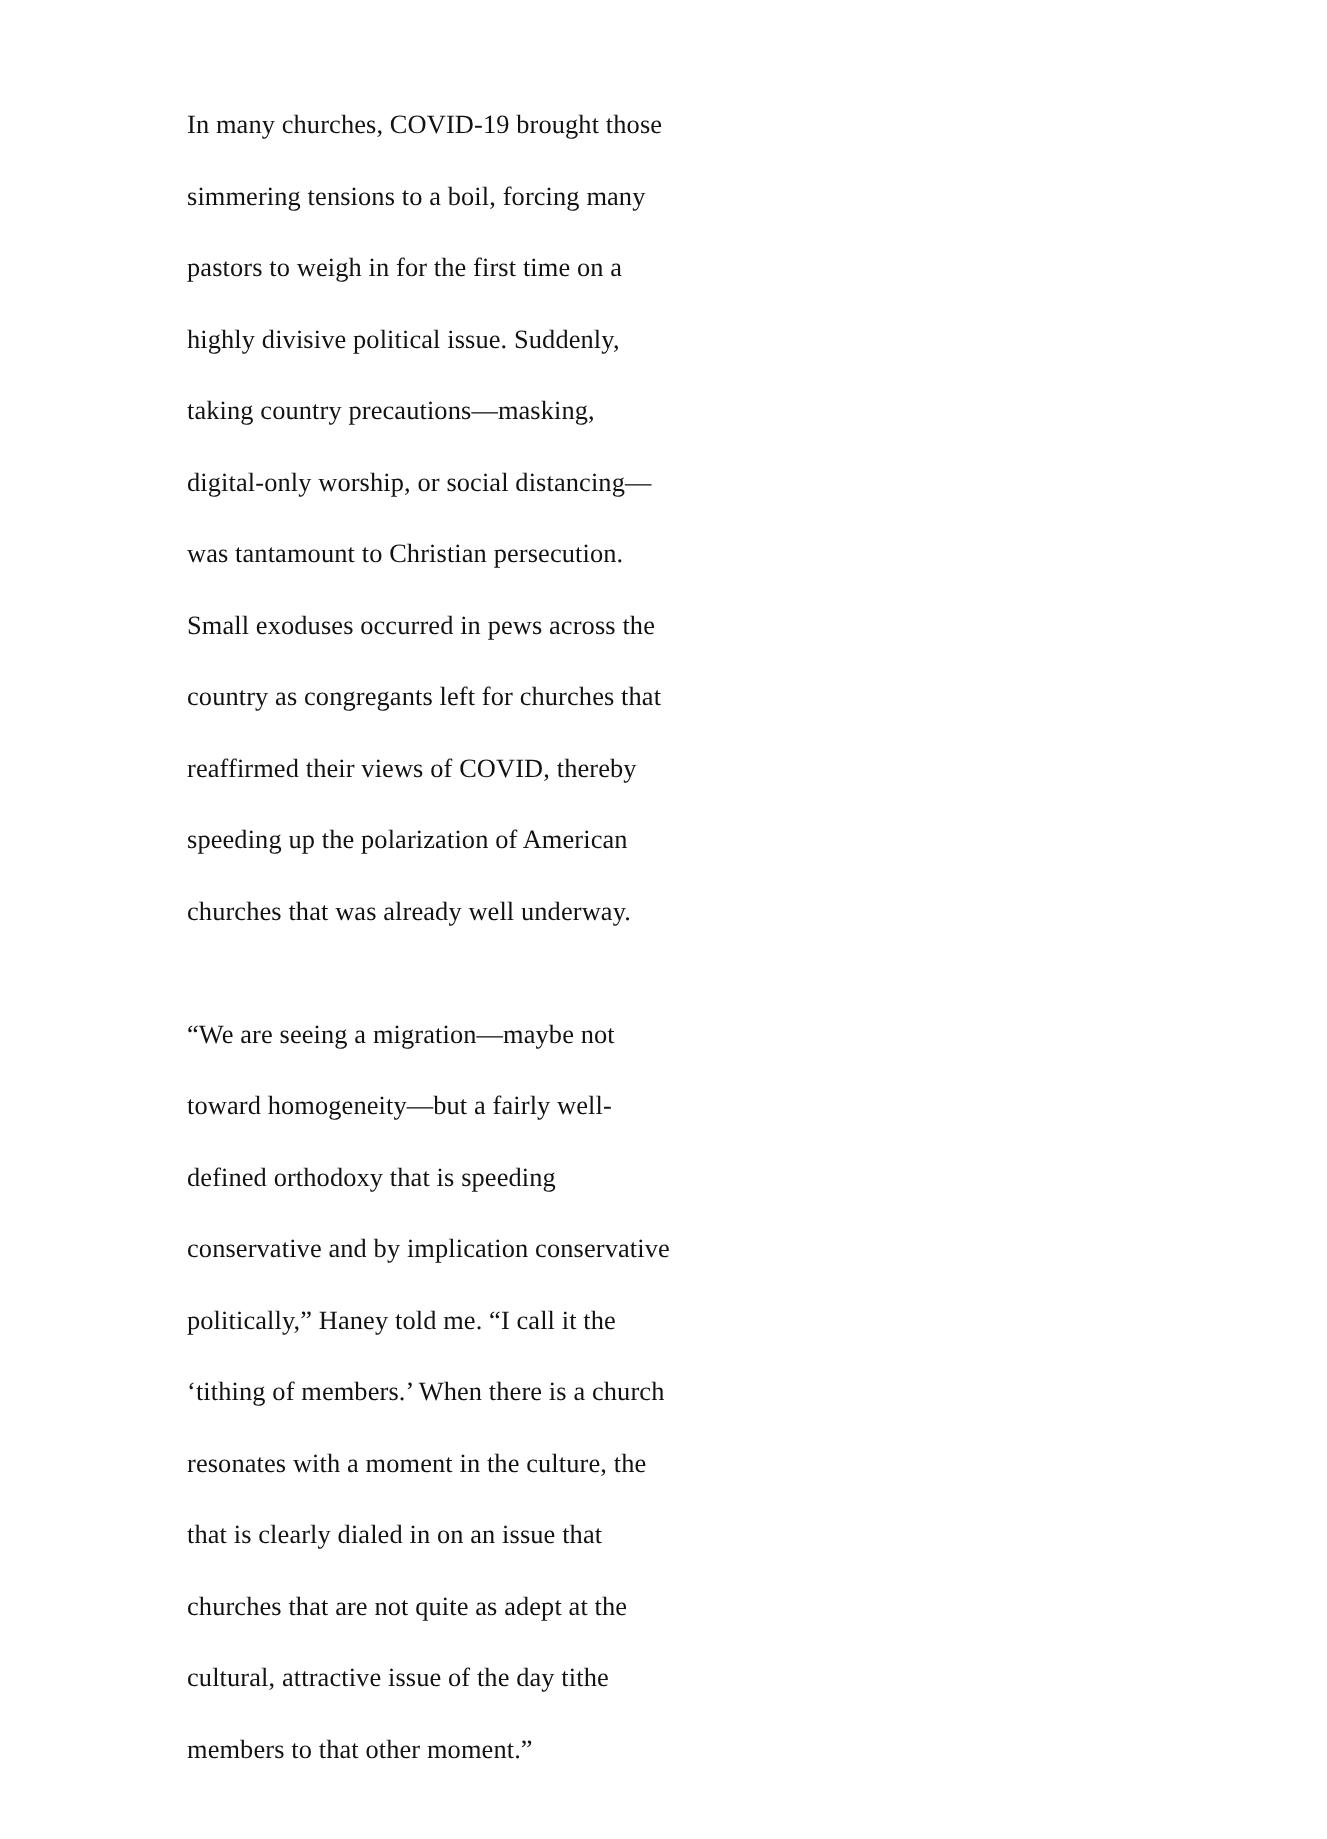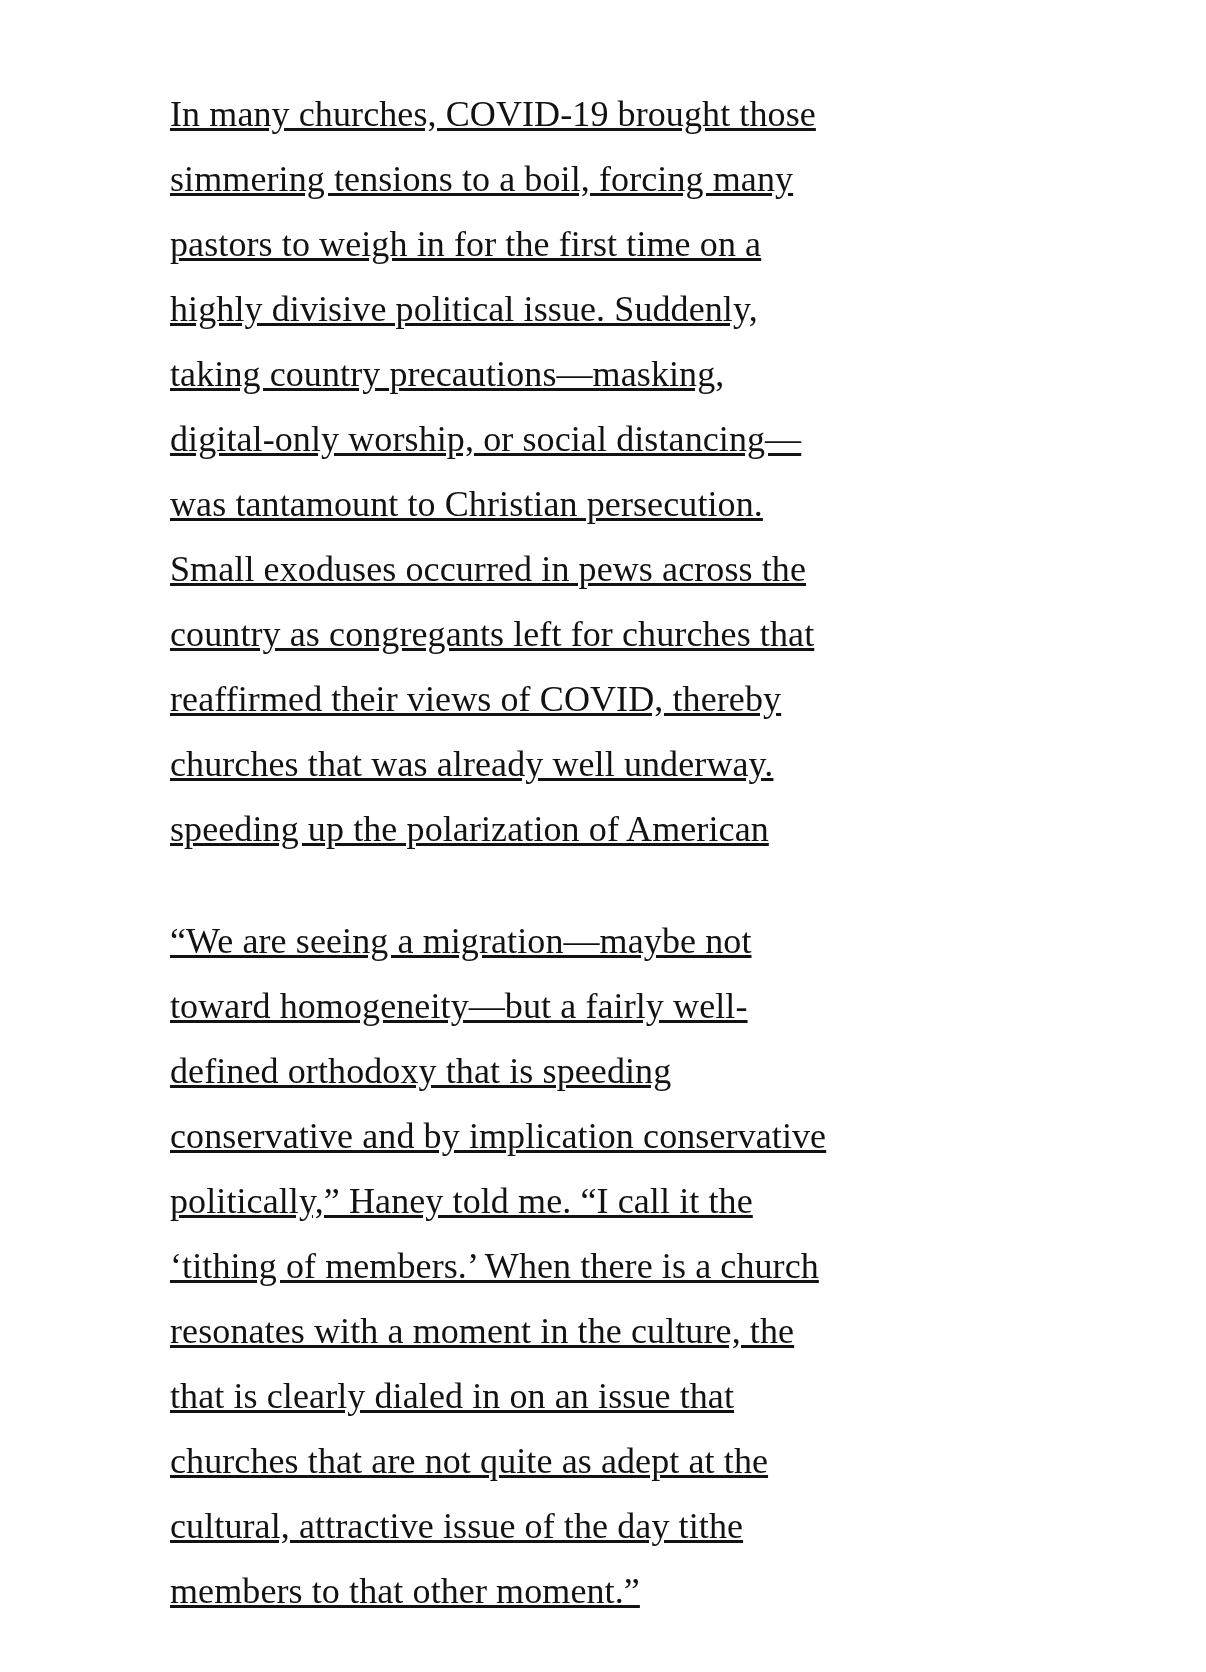--- a/index.html
+++ b/index.html
@@ -23,46 +23,45 @@
   }
   .paragraph {
     margin: 0;
     padding: 0;
   }
   .paragraph + .paragraph {
     margin-top: 47px;
   }
   .text-line {
     display: block;
-    font-size: 36px;
+    font-size: 24px;
     line-height: 65px;
     white-space: nowrap;
     font-weight: 400;
     letter-spacing: 0.1px;
-    text-decoration: underline;
   }
 </style>
 </head>
 <body>
 
 <main class="article-body">
 
   <p class="paragraph">
     <span class="text-line">In many churches, COVID-19 brought those</span>
     <span class="text-line">simmering tensions to a boil, forcing many</span>
     <span class="text-line">pastors to weigh in for the first time on a</span>
     <span class="text-line">highly divisive political issue. Suddenly,</span>
     <span class="text-line">taking country precautions—masking,</span>
     <span class="text-line">digital-only worship, or social distancing—</span>
     <span class="text-line">was tantamount to Christian persecution.</span>
     <span class="text-line">Small exoduses occurred in pews across the</span>
     <span class="text-line">country as congregants left for churches that</span>
     <span class="text-line">reaffirmed their views of COVID, thereby</span>
+    <span class="text-line">speeding up the polarization of American</span>
     <span class="text-line">churches that was already well underway.</span>
-    <span class="text-line">speeding up the polarization of American</span>
   </p>
 
   <p class="paragraph">
     <span class="text-line">“We are seeing a migration—maybe not</span>
     <span class="text-line">toward homogeneity—but a fairly well-</span>
     <span class="text-line">defined orthodoxy that is speeding</span>
     <span class="text-line">conservative and by implication conservative</span>
     <span class="text-line">politically,” Haney told me. “I call it the</span>
     <span class="text-line">‘tithing of members.’ When there is a church</span>
     <span class="text-line">resonates with a moment in the culture, the</span>

